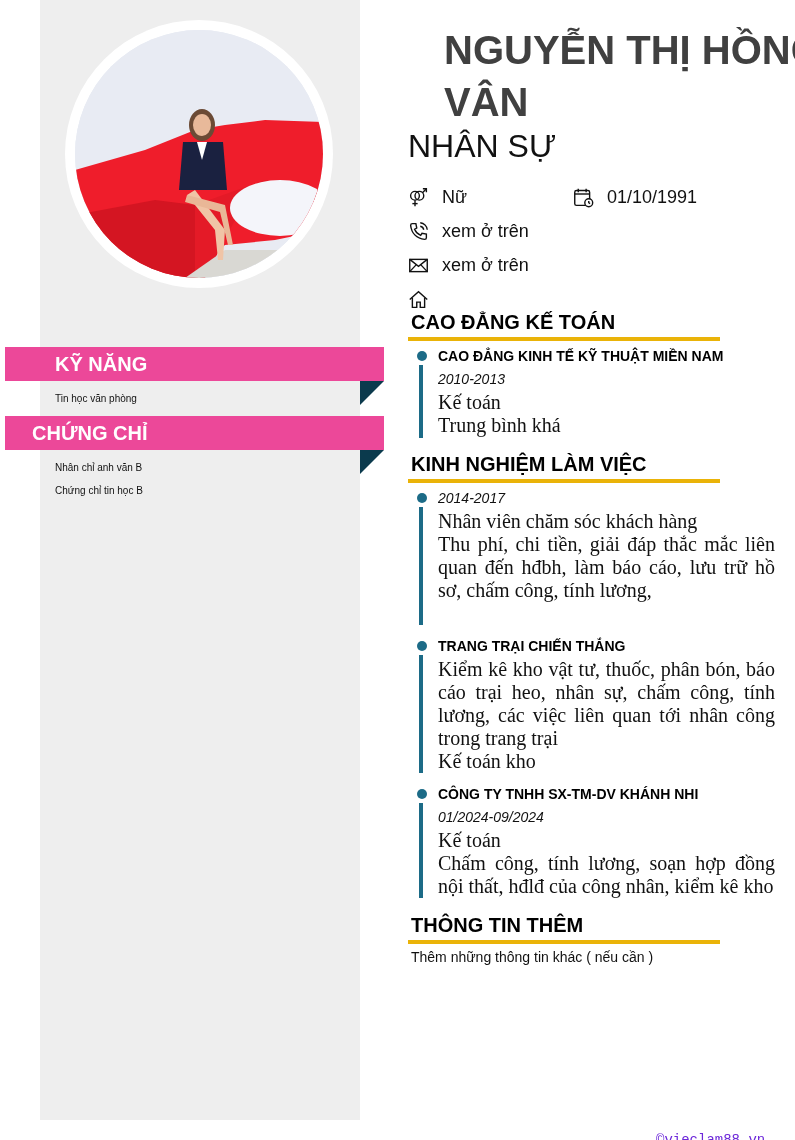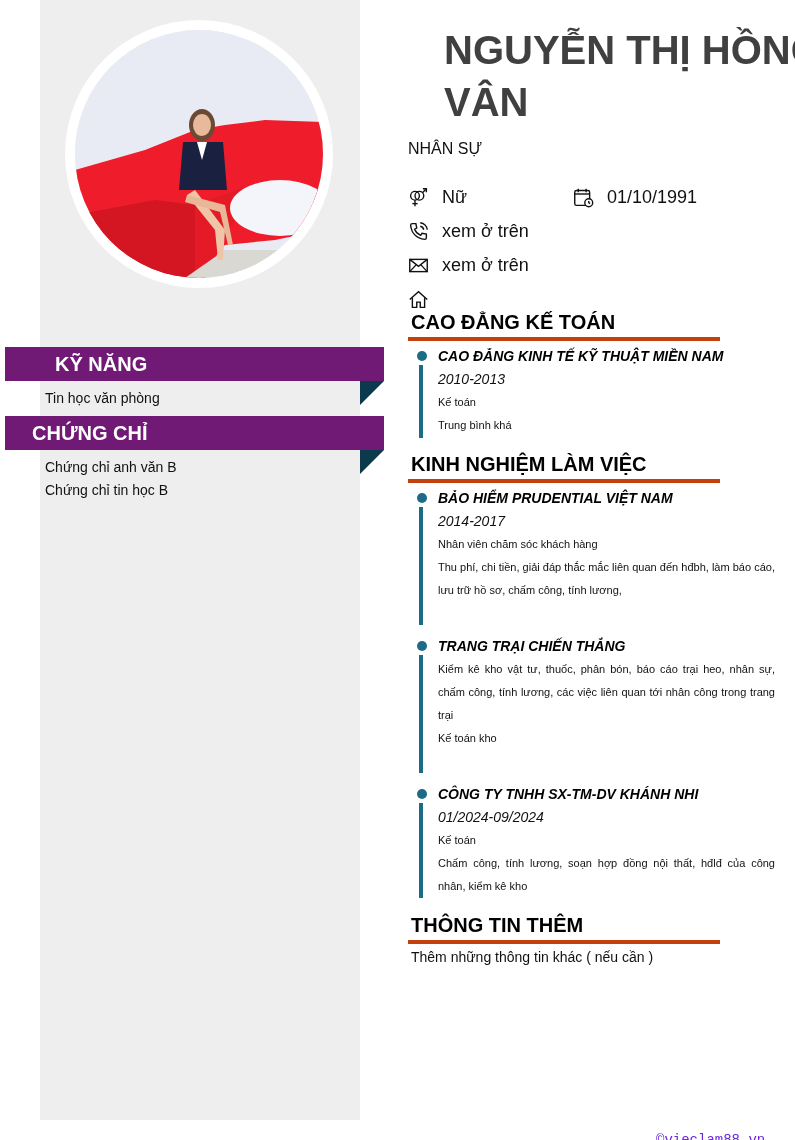--- a/index.html
+++ b/index.html
@@ -5,40 +5,40 @@
   * { box-sizing: border-box; margin: 0; padding: 0; }
   html, body { width: 795px; height: 1140px; background: #ffffff; overflow: hidden; }
   body { position: relative; font-family: "Liberation Sans", sans-serif; color: #111; }
 
   .left-col { position: absolute; left: 40px; top: 0; width: 320px; height: 1120px; background: #eeeeee; }
 
   .avatar-ring { position: absolute; left: 65px; top: 20px; width: 268px; height: 268px; border-radius: 50%; background: #ffffff; }
   .avatar { position: absolute; left: 75px; top: 30px; width: 248px; height: 248px; border-radius: 50%; overflow: hidden; background: #e6eaf2; }
   .avatar svg { width: 100%; height: 100%; display: block; }
 
-  .ribbon { position: absolute; left: 5px; width: 379px; height: 34px; background: #701a75; color: #fff; font-weight: bold; font-size: 20px; padding-left: 50px; line-height: 34px; }
+  .ribbon { position: absolute; left: 5px; width: 379px; height: 34px; background: #ec4899; color: #fff; font-weight: bold; font-size: 20px; padding-left: 50px; line-height: 34px; }
   .fold { position: absolute; left: 360px; width: 0; height: 0; border-top: 24px solid #0b3a4d; border-right: 24px solid transparent; }
 
-  .left-list { position: absolute; left: 45px; font-size: 14px; line-height: 23px; color: #111; }
+  .left-list { position: absolute; left: 55px; font-size: 10px; line-height: 23px; color: #111; }
 
   .name { position: absolute; left: 408px; top: 24px; width: 380px; font-size: 40px; font-weight: bold; line-height: 52px; color: #404040; margin-left: 36px; }
-  .title { position: absolute; left: 408px; top: 140px; font-size: 16px; color: #111; }
+  .title { position: absolute; left: 408px; top: 128px; font-size: 32px; color: #111; }
 
   .info-row { position: absolute; font-size: 18px; display: flex; align-items: center; }
   .info-row .ic { width: 22px; height: 22px; margin-right: 13px; display: inline-flex; align-items: center; justify-content: center; }
   .info-row svg { width: 21px; height: 21px; }
 
-  .sec-head { position: absolute; left: 408px; width: 312px; font-size: 20px; font-weight: bold; padding-left: 3px; padding-bottom: 3px; border-bottom: 4px solid #c2410c; color: #000; }
+  .sec-head { position: absolute; left: 408px; width: 312px; font-size: 20px; font-weight: bold; padding-left: 3px; padding-bottom: 3px; border-bottom: 4px solid #eab308; color: #000; }
 
   .entry { position: absolute; left: 408px; width: 367px; }
   .entry .dot { position: absolute; left: 9px; top: 6px; width: 10px; height: 10px; border-radius: 50%; background: #1c6b87; }
   .entry .bar { position: absolute; left: 11px; top: 20px; width: 4px; background: #1c6b87; }
-  .entry .org { margin-left: 30px; font-size: 14px; font-weight: bold; line-height: 23px; color: #000; font-style: italic; }
+  .entry .org { margin-left: 30px; font-size: 14px; font-weight: bold; line-height: 23px; color: #000; }
   .entry .period { margin-left: 30px; font-size: 14px; font-style: italic; line-height: 23px; }
-  .entry .line { margin-left: 30px; font-size: 11px; line-height: 23px; text-align: justify; }
+  .entry .line { margin-left: 30px; font-size: 20px; line-height: 23px; text-align: justify; font-family: Liberation Serif, serif; }
 
   .extra { position: absolute; left: 411px; top: 949px; font-size: 14px; }
   .watermark { position: absolute; left: 656px; top: 1132px; font-family: "Liberation Mono", monospace; font-size: 14px; color: #6d28d9; }
 </style>
 </head>
 <body>
 
 <div class="left-col"></div>
 
 <div class="avatar-ring"></div>
@@ -61,21 +61,21 @@
 
 <div class="ribbon" style="top:347px;">KỸ NĂNG</div>
 <div class="fold" style="top:381px;"></div>
 <div class="left-list" style="top:387px;">
   <div>Tin học văn phòng</div>
 </div>
 
 <div class="ribbon" style="top:416px;padding-left:27px;">CHỨNG CHỈ</div>
 <div class="fold" style="top:450px;"></div>
 <div class="left-list" style="top:456px;">
-  <div>Chứng chỉ anh văn B</div>
+  <div>Nhân chỉ anh văn B</div>
   <div>Chứng chỉ tin học B</div>
 </div>
 
 <div class="name">NGUYỄN THỊ HỒNG VÂN</div>
 <div class="title">NHÂN SỰ</div>
 
 <div class="info-row" style="left:407px; top:186px;">
   <span class="ic">
     <svg viewBox="0 0 24 24" fill="none" stroke="#111" stroke-width="1.6">
         <circle cx="8" cy="10" r="5"></circle>
@@ -139,21 +139,20 @@
   <div class="period">2010-2013</div>
   <div class="line">Kế toán</div>
   <div class="line">Trung bình khá</div>
 </div>
 
 <div class="sec-head" style="top:453px;">KINH NGHIỆM LÀM VIỆC</div>
 
 <div class="entry" style="top:487px;">
   <div class="dot"></div>
   <div class="bar" style="height:118px;"></div>
-  <div class="org">BẢO HIỂM PRUDENTIAL VIỆT NAM</div>
   <div class="period">2014-2017</div>
   <div class="line">Nhân viên chăm sóc khách hàng</div>
   <div class="line">Thu phí, chi tiền, giải đáp thắc mắc liên quan đến hđbh, làm báo cáo, lưu trữ hồ sơ, chấm công, tính lương,</div>
 </div>
 
 <div class="entry" style="top:635px;">
   <div class="dot"></div>
   <div class="bar" style="height:118px;"></div>
   <div class="org">TRANG TRẠI CHIẾN THẮNG</div>
   <div class="line">Kiểm kê kho vật tư, thuốc, phân bón, báo cáo trại heo, nhân sự, chấm công, tính lương, các việc liên quan tới nhân công trong trang trại</div>

